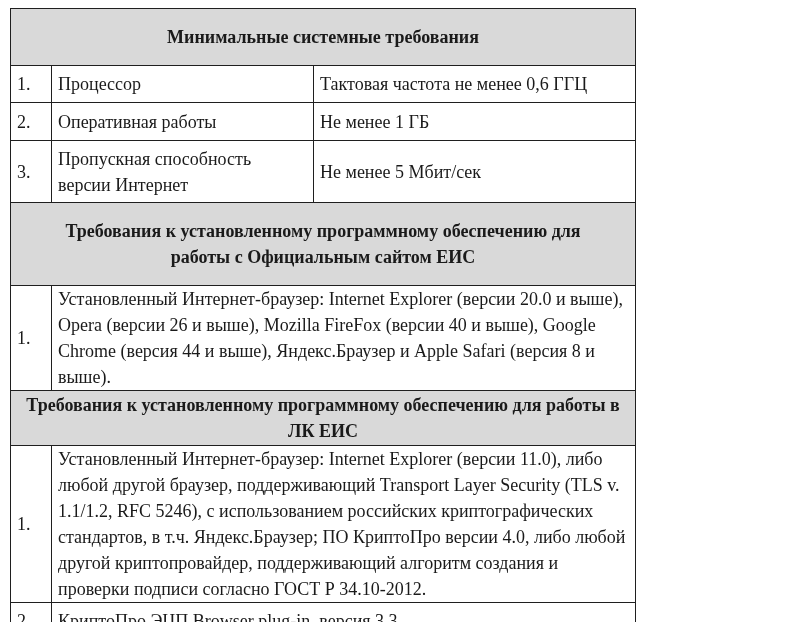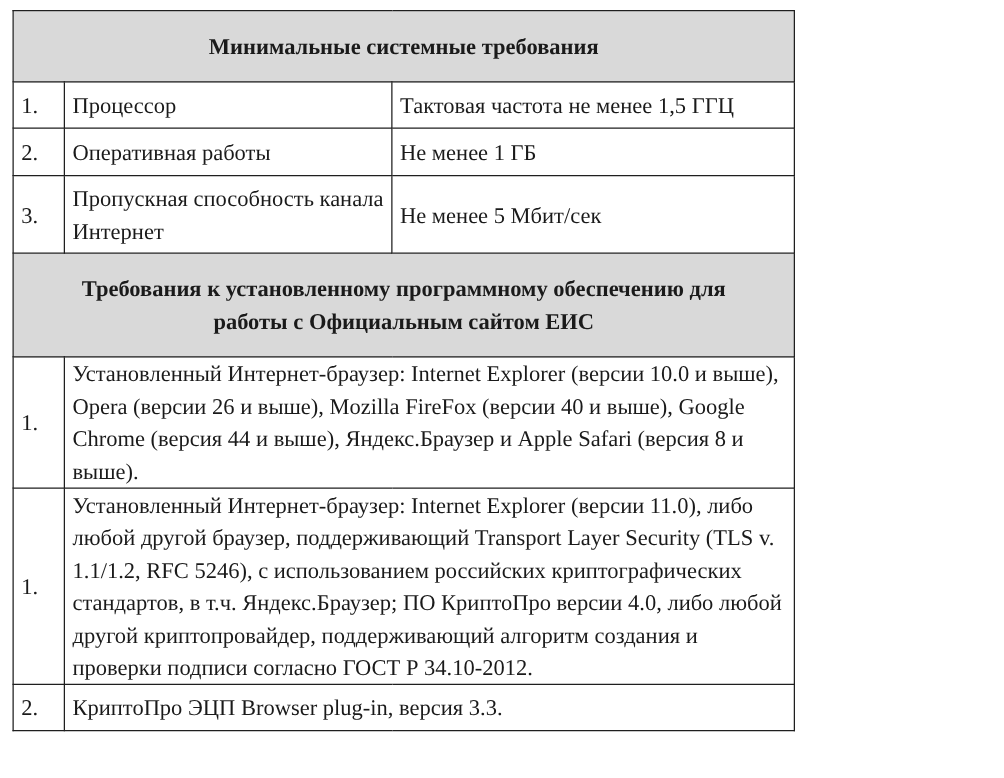--- a/index.html
+++ b/index.html
@@ -32,41 +32,44 @@
     <col class="col-b">
   </colgroup>
   <tbody>
 
     <tr style="height:57px;">
       <td colspan="3" class="section">Минимальные системные требования</td>
     </tr>
     <tr style="height:37px;">
       <td class="num">1.</td>
       <td>Процессор</td>
-      <td>Тактовая частота не менее 1,5 ГГЦ</td>
+      <td>Тактовая частота не менее 0,6 ГГЦ</td>
     </tr>
     <tr style="height:38px;">
       <td class="num">2.</td>
       <td>Оперативная работы</td>
       <td>Не менее 1 ГБ</td>
     </tr>
     <tr style="height:62px;">
       <td class="num">3.</td>
-      <td>Пропускная способность канала Интернет</td>
+      <td>Пропускная способность версии Интернет</td>
       <td>Не менее 5 Мбит/сек</td>
     </tr>
 
     <tr style="height:83px;">
       <td colspan="3" class="section" style="padding:0 29px;">Требования к установленному программному обеспечению для работы с Официальным сайтом ЕИС</td>
     </tr>
     <tr style="height:90px;">
       <td class="num">1.</td>
-      <td colspan="2">Установленный Интернет-браузер: Internet Explorer (версии 10.0 и выше), Opera (версии 26 и выше), Mozilla FireFox (версии 40 и выше), Google Chrome (версия 44 и выше), Яндекс.Браузер и Apple Safari (версия 8 и выше).</td>
+      <td colspan="2">Установленный Интернет-браузер: Internet Explorer (версии 20.0 и выше), Opera (версии 26 и выше), Mozilla FireFox (версии 40 и выше), Google Chrome (версия 44 и выше), Яндекс.Браузер и Apple Safari (версия 8 и выше).</td>
     </tr>
 
+    <tr style="height:55px;">
+      <td colspan="3" class="section">Требования к установленному программному обеспечению для работы в ЛК ЕИС</td>
+    </tr>
     <tr style="height:145px;">
       <td class="num">1.</td>
       <td colspan="2">Установленный Интернет-браузер: Internet Explorer (версии 11.0), либо любой другой браузер, поддерживающий Transport Layer Security (TLS v. 1.1/1.2, RFC 5246), с использованием российских криптографических стандартов, в т.ч. Яндекс.Браузер; ПО КриптоПро версии 4.0, либо любой другой криптопровайдер, поддерживающий алгоритм создания и проверки подписи согласно ГОСТ Р 34.10-2012.</td>
     </tr>
     <tr style="height:37px;">
       <td class="num">2.</td>
       <td colspan="2">КриптоПро ЭЦП Browser plug-in, версия 3.3.</td>
     </tr>
   </tbody>
 </table>

